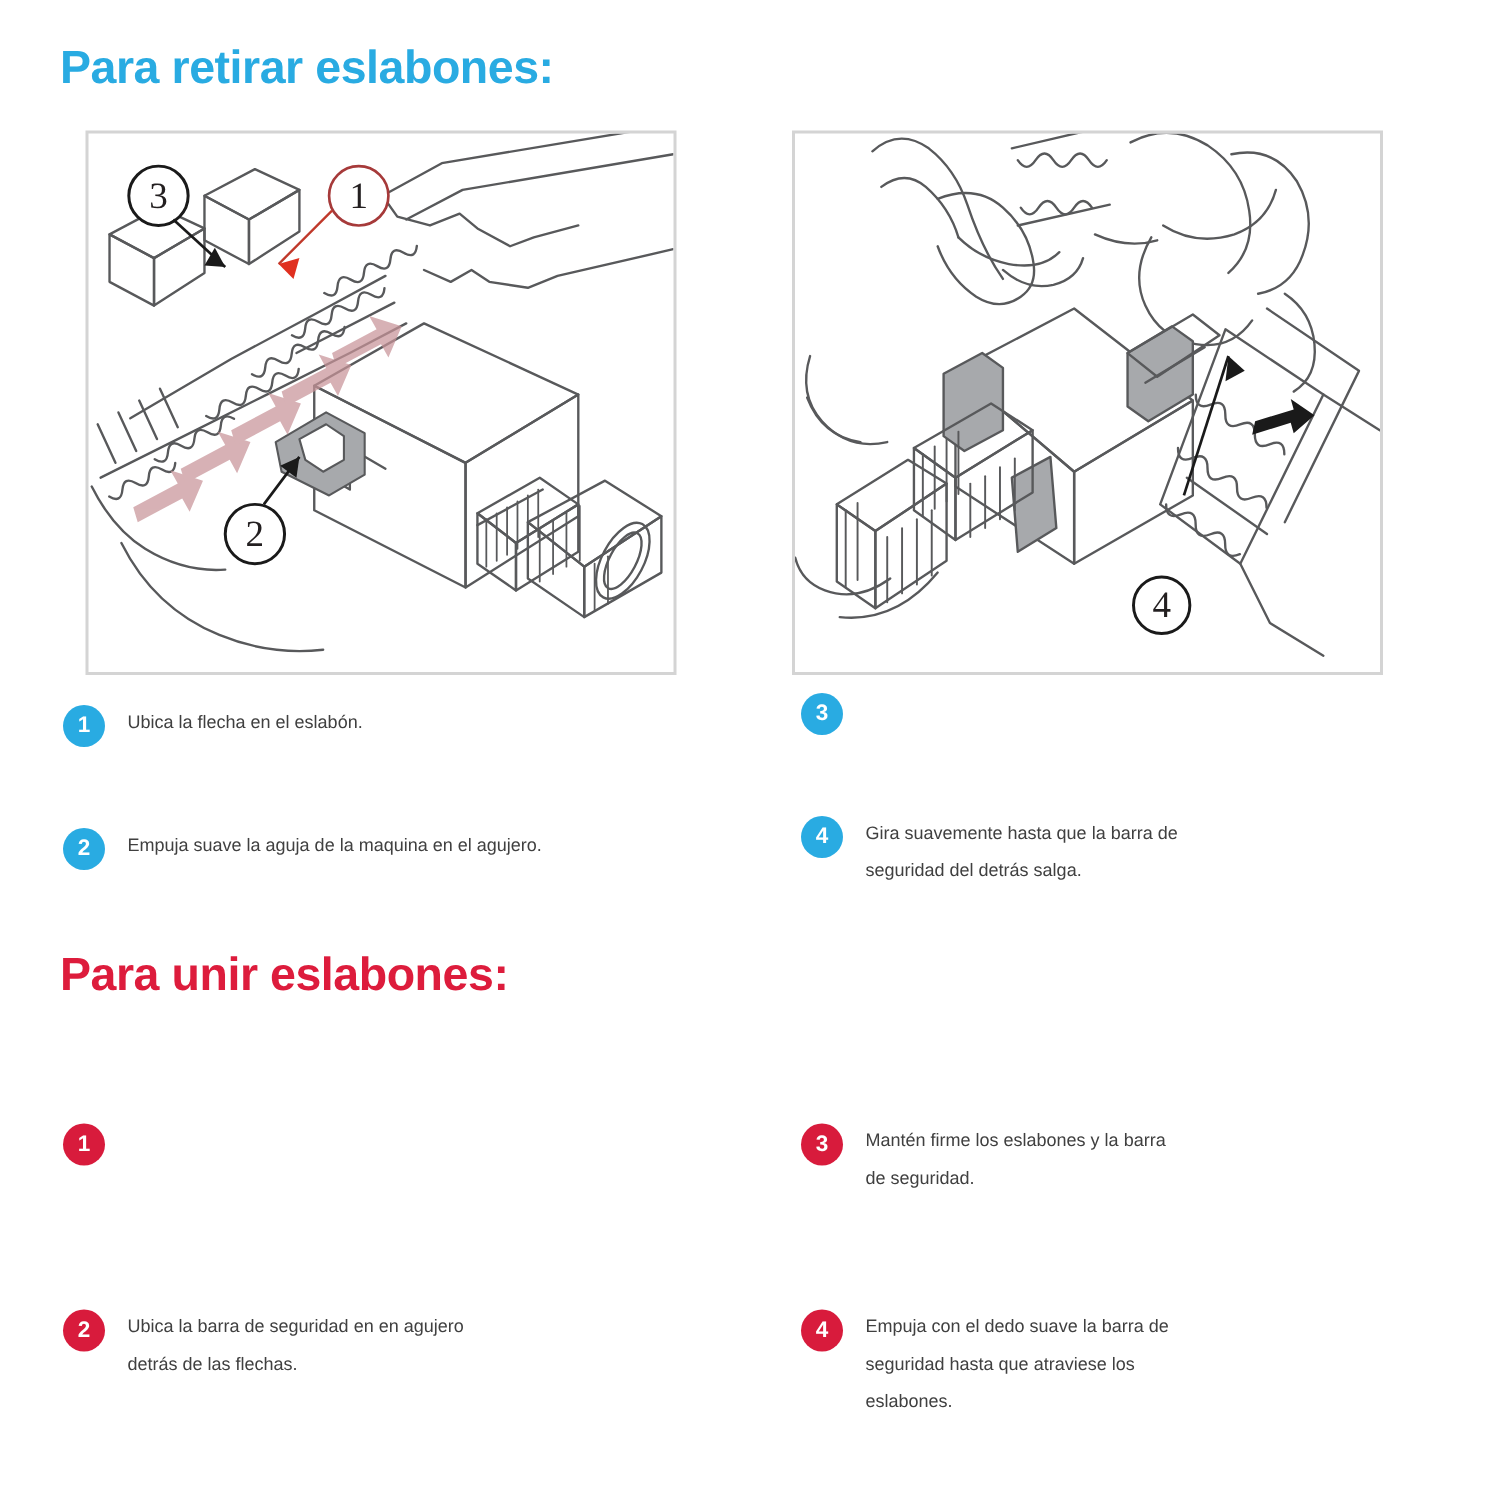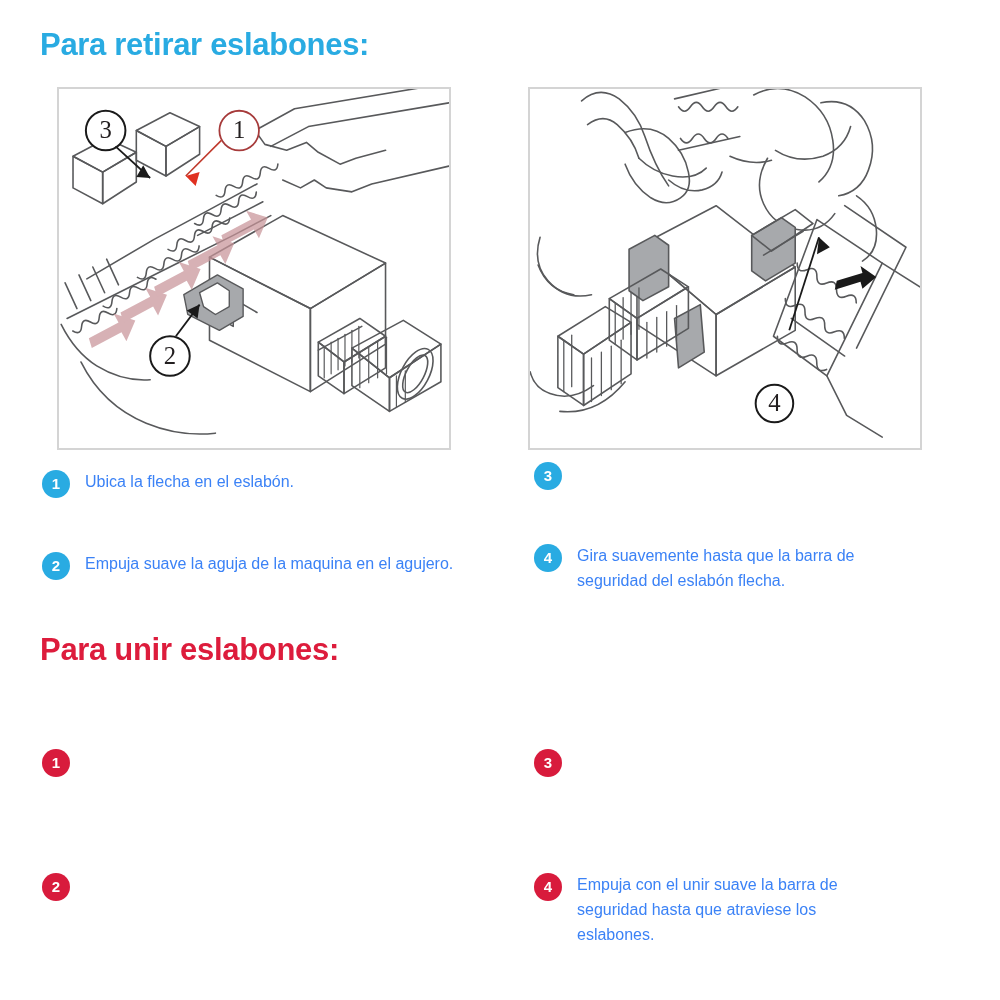--- a/index.html
+++ b/index.html
@@ -70,23 +70,23 @@
     font-size: 15px;
     font-weight: bold;
     line-height: 28px;
     text-align: center;
     margin-top: 1px;
   }
   .badge-blue { background: #29abe2; }
   .badge-red  { background: #d81b3c; }
   .caption-text {
     margin-left: 15px;
-    font-size: 16px;
+    font-size: 12px;
     line-height: 25px;
-    color: #3b82f6;
+    color: #404040;
     white-space: pre-line;
   }
 
   
   #cap-remove-1 { left: 42px;  top: 469px; width: 470px; }
   #cap-remove-2 { left: 42px;  top: 551px; width: 490px; }
   #cap-remove-3 { left: 534px; top: 461px; width: 430px; }
   #cap-remove-4 { left: 534px; top: 543px; width: 420px; }
 
   
@@ -303,37 +303,41 @@
     <div class="caption-text">Empuja suave la aguja de la maquina en el agujero.</div>
   </div>
 
   <div class="caption" id="cap-remove-3">
     <div class="badge badge-blue">3</div>
   </div>
 
   <div class="caption" id="cap-remove-4">
     <div class="badge badge-blue">4</div>
     <div class="caption-text">Gira suavemente  hasta que la barra de
-seguridad del eslabón flecha.</div>
+seguridad del detrás salga.</div>
   </div>
 
   <h1 class="section-heading heading-join">Para unir eslabones:</h1>
 
   <div class="caption" id="cap-join-1">
     <div class="badge badge-red">1</div>
   </div>
 
   <div class="caption" id="cap-join-2">
     <div class="badge badge-red">2</div>
+    <div class="caption-text">Ubica la barra de seguridad en en agujero
+detrás de las flechas.</div>
   </div>
 
   <div class="caption" id="cap-join-3">
     <div class="badge badge-red">3</div>
+    <div class="caption-text">Mantén firme los eslabones y la barra
+de seguridad.</div>
   </div>
 
   <div class="caption" id="cap-join-4">
     <div class="badge badge-red">4</div>
-    <div class="caption-text">Empuja con el unir suave la barra de
+    <div class="caption-text">Empuja con el dedo suave la barra de
 seguridad hasta que atraviese los
 eslabones.</div>
   </div>
 
 </div>
 
 </body></html>

